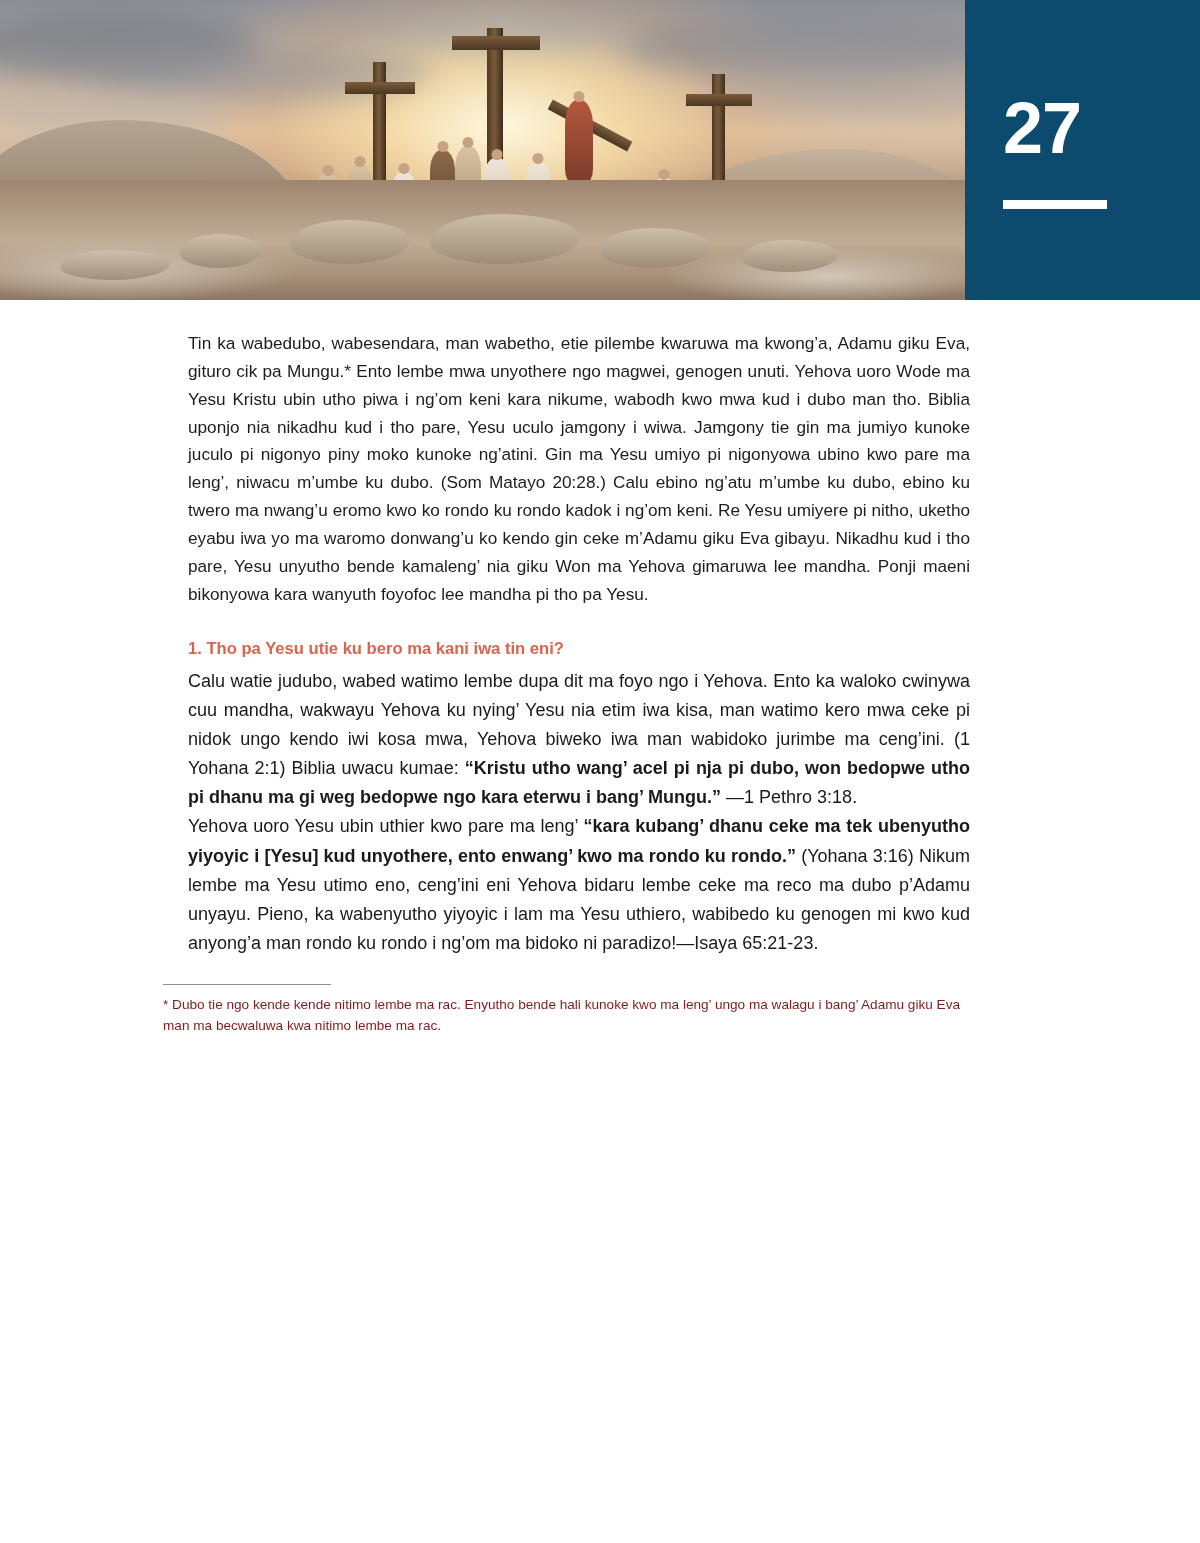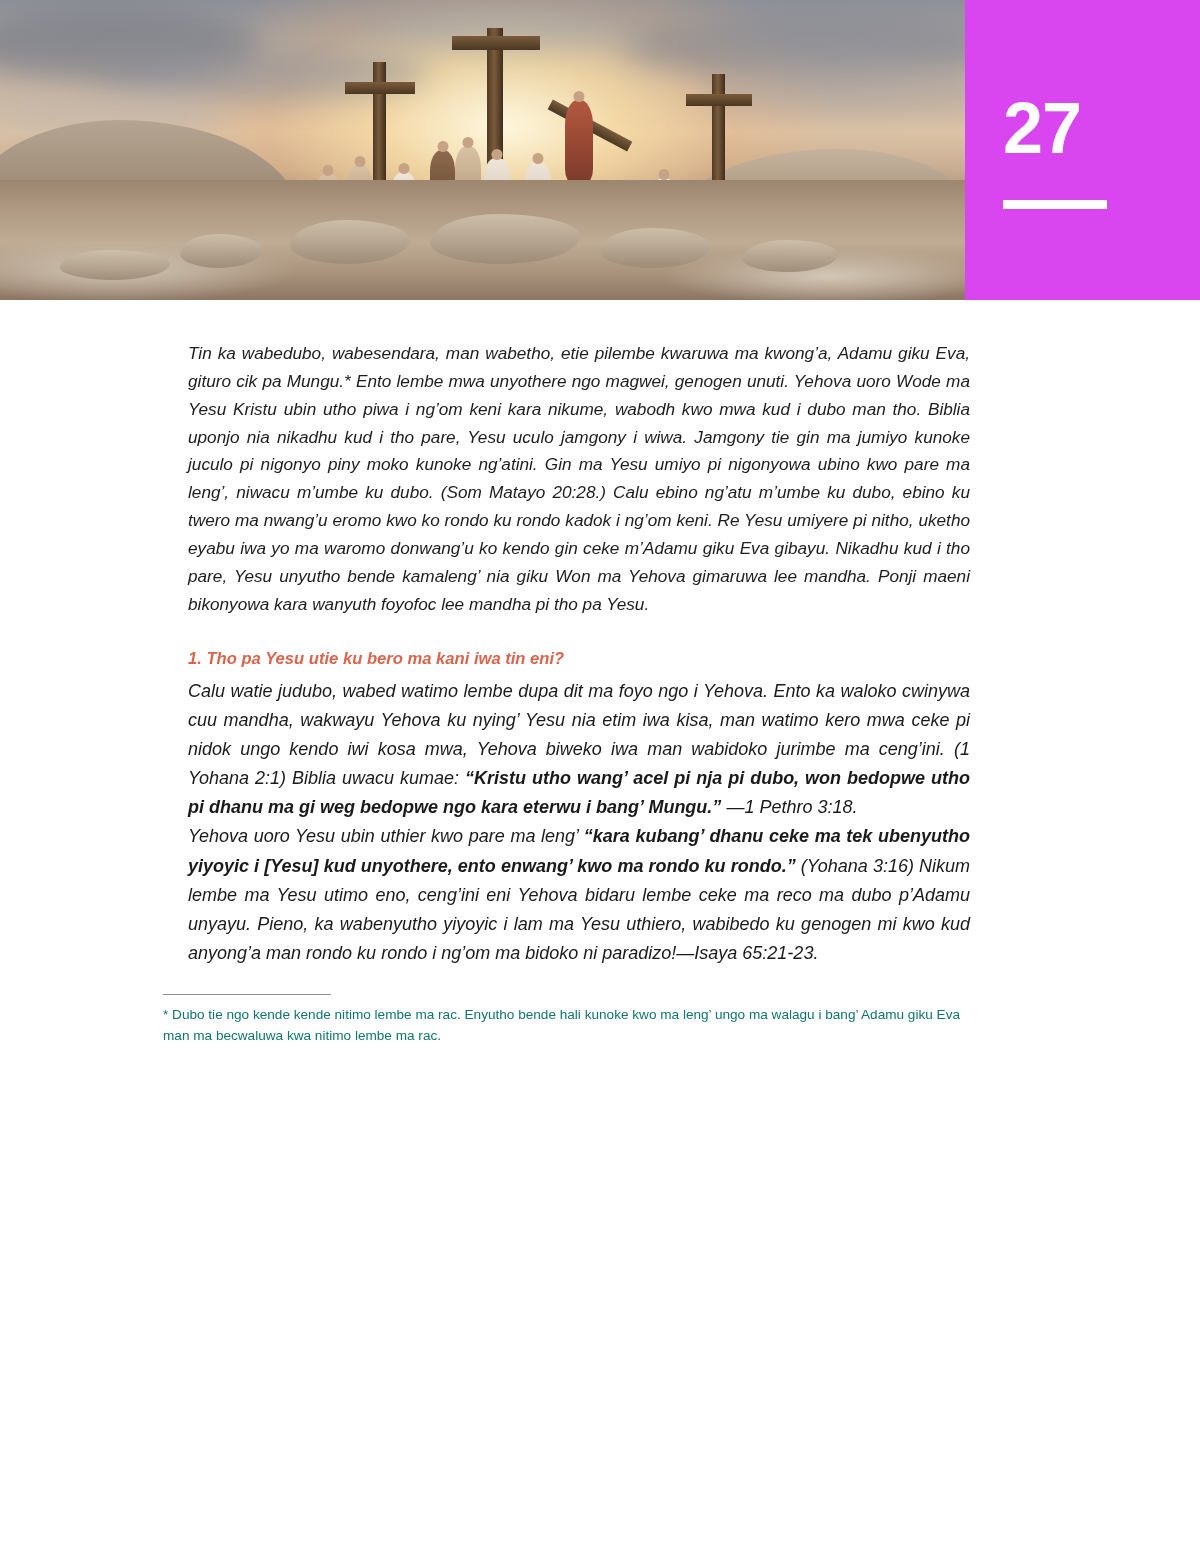--- a/index.html
+++ b/index.html
@@ -147,21 +147,21 @@
     background: #7d6a4e;
     opacity: 0.8;
   }
 
   .banner-number-block {
     position: absolute;
     top: 0;
     right: 0;
     width: 235px;
     height: 300px;
-    background: #d946ef;
+    background: #0c4a6e;
     color: #ffffff;
   }
   .banner-number {
     position: absolute;
     left: 38px;
     top: 92px;
     font-size: 72px;
     font-weight: bold;
     letter-spacing: -1px;
     line-height: 1;
@@ -187,23 +187,22 @@
     margin: 52px 0 0 163px;
     width: 860px;
     font-size: 40px;
     line-height: 1.13;
     font-weight: bold;
     letter-spacing: -0.4px;
     color: #111111;
   }
 
   .body-col {
-    margin: 40px 0 0 188px;
+    margin: 30px 0 0 188px;
     width: 782px;
-    font-style: italic;
   }
 
   p.para {
     margin: 0 0 0 0;
     font-size: 17.2px;
     line-height: 1.62;
     text-align: justify;
     color: #1d1d1d;
   }
 
@@ -232,21 +231,21 @@
   }
   .footnote-rule {
     width: 168px;
     height: 1px;
     background: #8d8d8d;
     margin-bottom: 10px;
   }
   .footnote {
     font-size: 13.6px;
     line-height: 1.5;
-    color: #0f766e;
+    color: #7f1d1d;
     margin: 0;
   }
 </style>
 </head>
 <body>
 
 <div class="page">
 
   <div class="banner">
 

